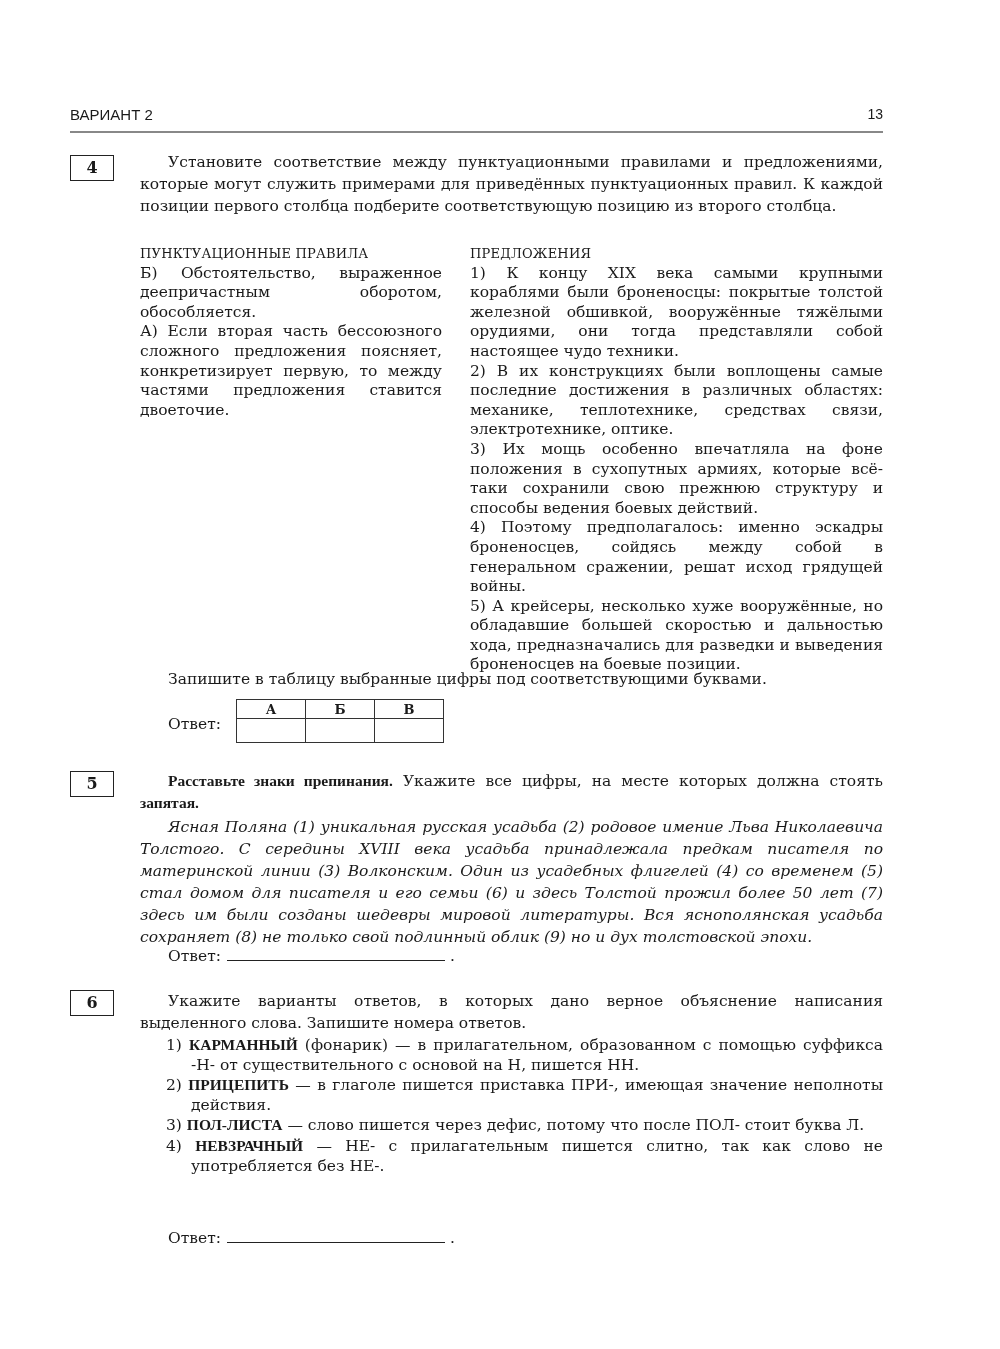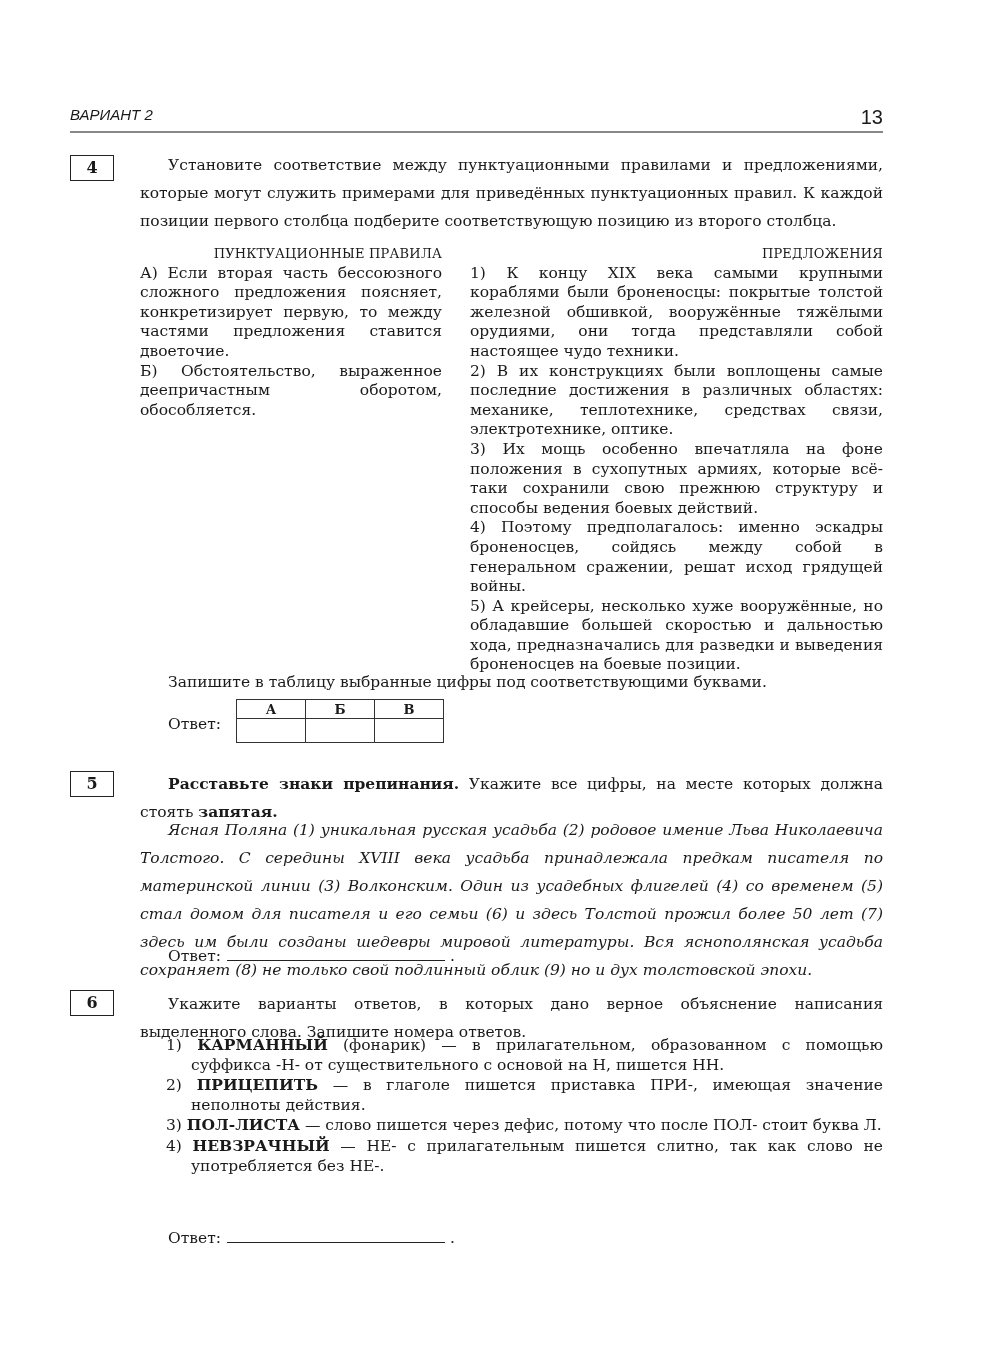--- a/index.html
+++ b/index.html
@@ -1,58 +1,58 @@
 <!DOCTYPE html>
 <html><head>
 <meta charset="utf-8">
 <style>
   html, body { margin:0; padding:0; background:#ffffff; }
   body { width:1000px; height:1349px; position:relative; color:#1a1a1a;
          font-family:"DejaVu Serif", serif; font-size:15.5px; }
   .page { position:absolute; left:70px; top:0; width:813px; }
   .hdr { position:absolute; top:106px; left:0; width:813px; height:22px;
          font-family:"Liberation Sans", sans-serif; font-size:15px; }
-  .hdr .l { position:absolute; left:0; top:0;font-style:italic; }
-  .hdr .r { position:absolute; right:0; top:0; font-size:20px; }
+  .hdr .l { position:absolute; left:0; top:0; }
+  .hdr .r { position:absolute; right:0; top:0; font-size:14px; }
   .hdr-rule { position:absolute; top:131px; left:0; width:813px; height:2px; background:#888; }
   .qbox { position:absolute; left:0; width:42px; height:24px; border:1.5px solid #222;
           text-align:center; font-weight:bold; font-size:16px; line-height:24px; }
-  .block { position:absolute; left:70px; width:743px; line-height:28px; text-align:justify; }
+  .block { position:absolute; left:70px; width:743px; line-height:22px; text-align:justify; }
   .indent { text-indent:28px; }
-  .colhead { font-size:13px; text-align:right; letter-spacing:0.2px; }
+  .colhead { font-size:13px; text-align:left; letter-spacing:0.2px; }
   .col { position:absolute; line-height:19.6px; text-align:justify; }
   .item { margin:0; }
   .ans-row { position:absolute; }
   table.ans { border-collapse:collapse; position:absolute; }
   table.ans td { border:1px solid #333; width:68px; height:18px; text-align:center;
                  font-weight:bold; font-size:13px; padding:0; }
   .line { display:inline-block; width:218px; border-bottom:1px solid #222; height:14px; vertical-align:baseline; margin-left:6px; }
   .ital { font-style:italic; }
-  b { font-weight:bold; }
+  b { font-weight:bold;font-family:Liberation Serif, serif; }
   .list { position:absolute; left:96px; width:717px; line-height:19.6px; text-align:justify; }
   .li { padding-left:25px; text-indent:-25px; margin:0; }
 </style>
 </head>
 <body>
 
 <div class="page">
 
   <div class="hdr">
     <span class="l">ВАРИАНТ 2</span>
     <span class="r">13</span>
   </div>
   <div class="hdr-rule"></div>
 
   <div class="qbox" style="top:155px;">4</div>
   <div class="block indent" style="top:151px;">Установите соответствие между пунктуационными правилами и предложениями, которые могут служить примерами для приведённых пунктуационных правил. К каждой позиции первого столбца подберите соответствующую позицию из второго столбца.</div>
 
   <div class="col" style="left:70px; top:244px; width:302px;">
     <div class="colhead">ПУНКТУАЦИОННЫЕ ПРАВИЛА</div>
+    <p class="item">Б) Обстоятельство, выраженное деепричастным оборотом, обособляется.</p>
     <p class="item">А) Если вторая часть бессоюзного сложного предложения поясняет, конкретизирует первую, то между частями предложения ставится двоеточие.</p>
-    <p class="item">Б) Обстоятельство, выраженное деепричастным оборотом, обособляется.</p>
   </div>
 
   <div class="col" style="left:400px; top:244px; width:413px;">
     <div class="colhead">ПРЕДЛОЖЕНИЯ</div>
     <p class="item">1) К концу XIX века самыми крупными кораблями были броненосцы: покрытые толстой железной обшивкой, вооружённые тяжёлыми орудиями, они тогда представляли собой настоящее чудо техники.</p>
     <p class="item">2) В их конструкциях были воплощены самые последние достижения в различных областях: механике, теплотехнике, средствах связи, электротехнике, оптике.</p>
     <p class="item">3) Их мощь особенно впечатляла на фоне положения в сухопутных армиях, которые всё-таки сохранили свою прежнюю структуру и способы ведения боевых действий.</p>
     <p class="item">4) Поэтому предполагалось: именно эскадры броненосцев, сойдясь между собой в генеральном сражении, решат исход грядущей войны.</p>
     <p class="item">5) А крейсеры, несколько хуже вооружённые, но обладавшие большей скоростью и дальностью хода, предназначались для разведки и выведения броненосцев на боевые позиции.</p>
   </div>

